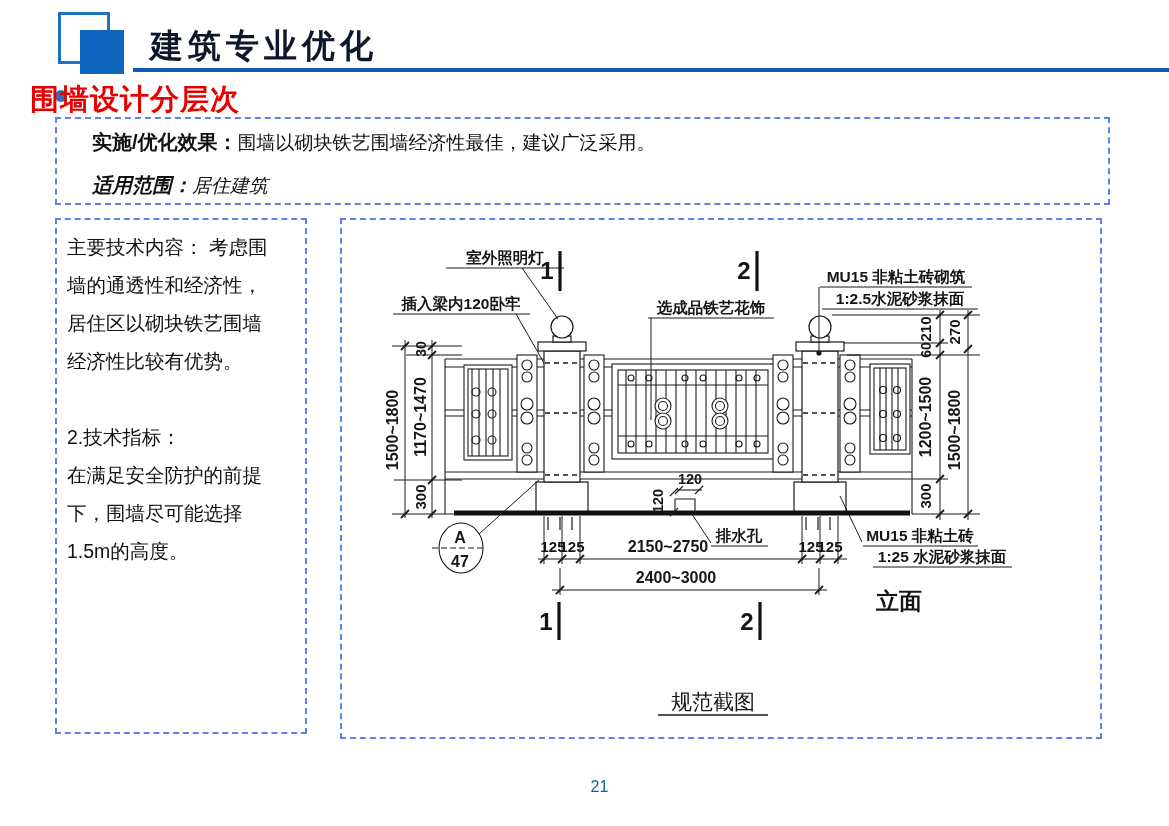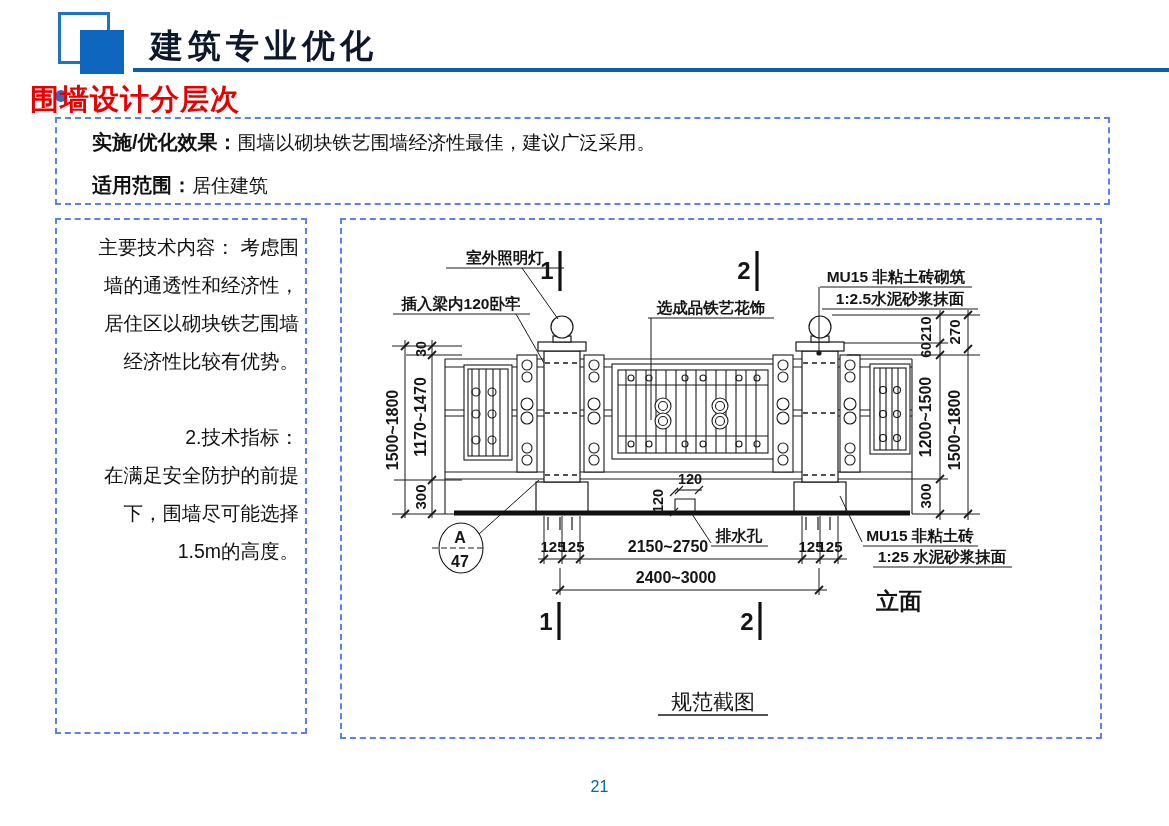--- a/index.html
+++ b/index.html
@@ -14,22 +14,22 @@
   .header-title{left:150px;top:24px;font-size:33px;font-weight:bold;color:#0f172a;letter-spacing:5px;white-space:nowrap;}
   .header-line{left:133px;top:68px;right:0;height:4px;background:#0d5cb0;}
   .bullet-dot{left:55px;top:90px;width:12px;height:12px;border-radius:50%;background:#2f6cc8;}
   .slide-title{left:30px;right:0;top:80px;font-size:29px;font-weight:bold;color:#e80000;letter-spacing:1px;}
   
   .dashed{border:2px dashed #5a82e8;background:#fff;}
   .info-box{left:55px;top:117px;width:1051px;height:84px;}
   .info-row{position:absolute;left:24px;white-space:nowrap;font-size:19px;margin-left:11px;}
   .info-row b{font-size:20px;}
   .info-row.r1{top:10px;}
-  .info-row.r2{top:53px;}
-  .left-box{left:55px;top:218px;width:248px;height:512px;text-align:right;}
+  .info-row.r2{top:53px;font-style:italic;}
+  .left-box{left:55px;top:218px;width:248px;height:512px;}
   .left-text{position:absolute;left:10px;top:8px;right:6px;font-size:19.5px;line-height:38px;white-space:pre-line;}
   .drawing-box{left:340px;top:218px;width:758px;height:517px;}
   .drawing-box svg{position:absolute;left:0;top:0;width:100%;height:100%;}
   svg{font-family:"Liberation Sans","DejaVu Sans",sans-serif;}
   svg text{fill:#151515;}
   .footer-page{left:30px;right:0;top:778px;text-align:center;font-size:16px;color:#0369a1;}
 </style>
 </head>
 <body>
 

